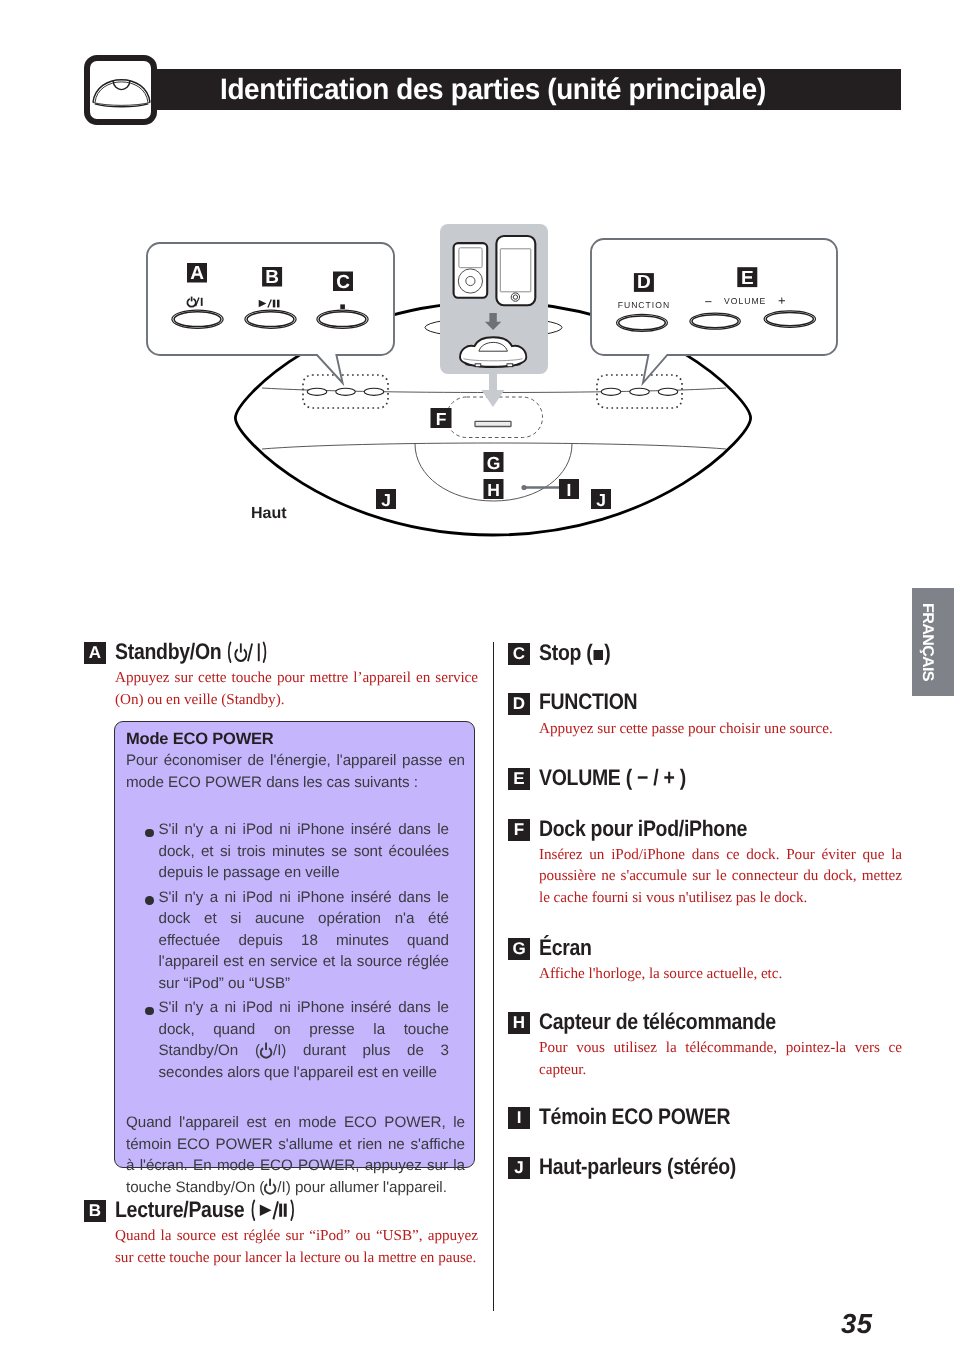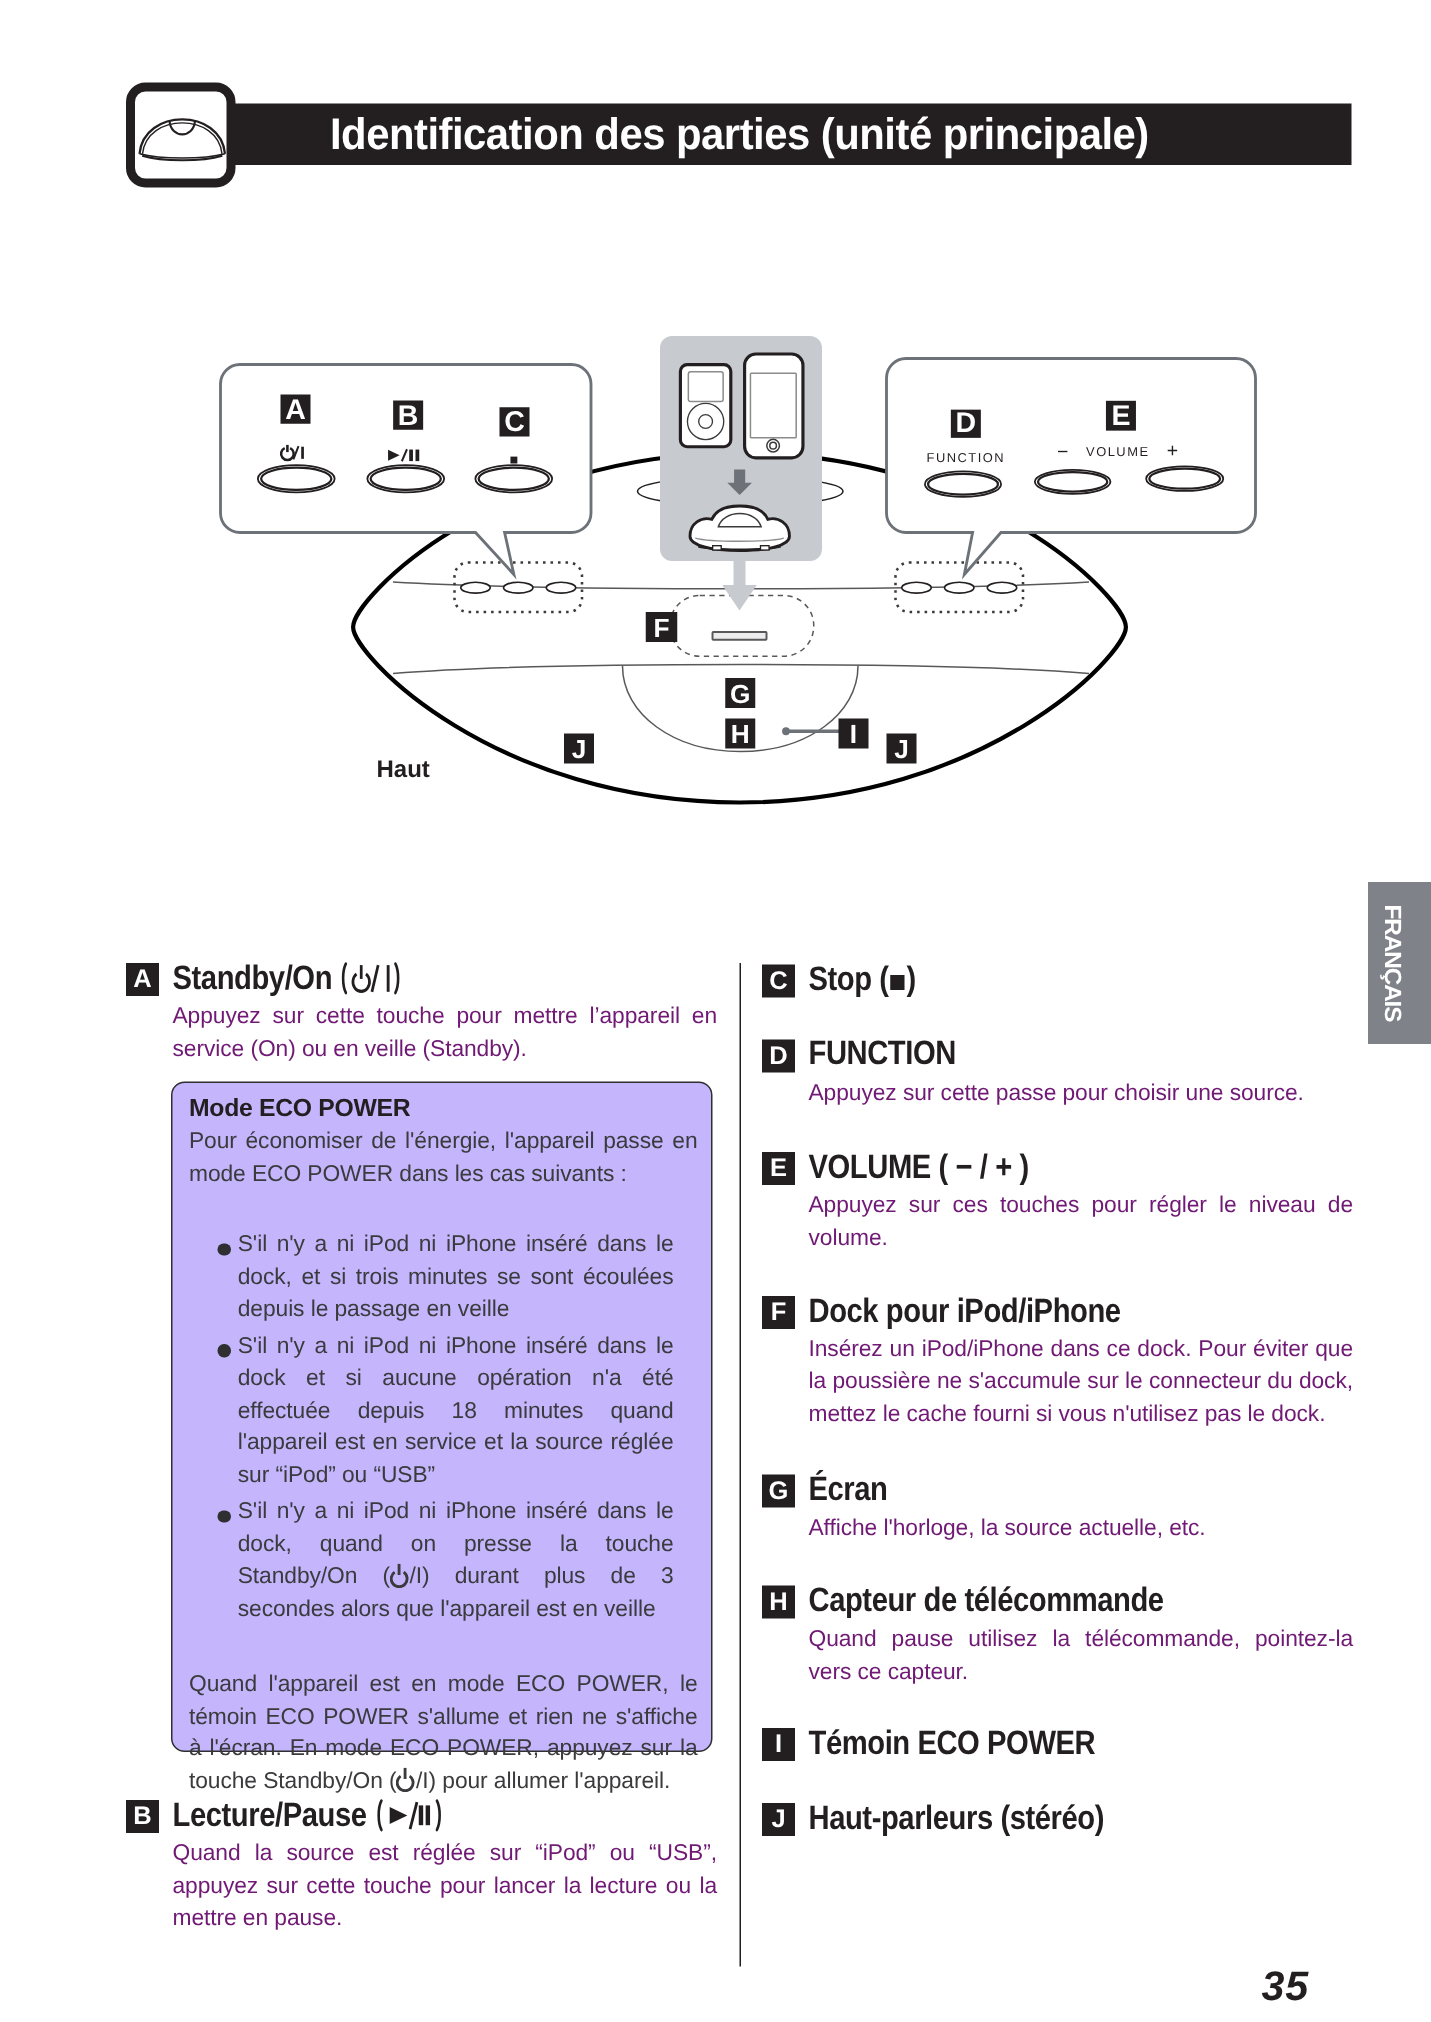--- a/index.html
+++ b/index.html
@@ -31,22 +31,22 @@
 
   
   .col{position:absolute;}
   .item{position:relative;margin-bottom:0;}
   .itemhead{position:relative;height:23px;margin-bottom:2px;}
   .badge{position:absolute;left:0;top:0;width:22px;height:22px;background:#231f20;color:#fff;
       font-size:17px;font-weight:bold;text-align:center;line-height:22.5px;}
   .itemtitle{position:absolute;left:31px;top:-2.4px;font-size:22.5px;font-weight:bold;color:#231f20;
       letter-spacing:-0.33px;white-space:nowrap;line-height:23px;
       transform:scaleX(0.865);transform-origin:left center;}
-  .body{margin:0 0 0 31px;font-size:15.2px;line-height:21.5px;color:#701a75;text-align:justify;
-      letter-spacing:-0.05px;}
+  .body{margin:0 0 0 31px;font-size:15.2px;line-height:21.5px;color:#b91c1c;text-align:justify;
+      letter-spacing:-0.05px;font-family:Liberation Serif, serif;}
   
   .sq{display:inline-block;width:10.8px;height:10.5px;background:#231f20;vertical-align:-0.5px;margin:0 1.5px;}
   .pwrgrp{display:inline-block;width:46px;height:24px;vertical-align:-5.2px;}
   .pwrS{display:inline-block;width:13px;height:19px;vertical-align:-4.5px;}
   .ppgrp{display:inline-block;width:52px;height:24px;vertical-align:-5.2px;}
 
   
   #eco-box{position:absolute;left:114px;top:705px;width:361px;height:447px;
       background:#c4b5fd;border:1.5px solid #2f2f31;border-radius:9px;box-sizing:border-box;
       padding:0;}
@@ -308,21 +308,20 @@
         <span class="itemtitle">FUNCTION</span>
         </div>
       <p class="body">Appuyez sur cette passe pour choisir une source.</p>
     </div>
 
     <div class="item" style="margin-bottom:27.6px">
       <div class="itemhead">
           <span class="badge">E</span>
         <span class="itemtitle">VOLUME ( − / + )</span>
         </div>
-      <p class="body">Appuyez sur ces touches pour régler le niveau de volume.</p>
     </div>
 
     <div class="item" style="margin-bottom:30px">
       <div class="itemhead">
           <span class="badge">F</span>
         <span class="itemtitle">Dock pour iPod/iPhone</span>
         </div>
       <p class="body">Insérez un iPod/iPhone dans ce dock. Pour éviter que la poussière ne s'accumule sur le connecteur du dock, mettez le cache fourni si vous n'utilisez pas le dock.</p>
     </div>
 
@@ -332,21 +331,21 @@
         <span class="itemtitle">Écran</span>
         </div>
       <p class="body">Affiche l'horloge, la source actuelle, etc.</p>
     </div>
 
     <div class="item" style="margin-bottom:26.7px">
       <div class="itemhead">
           <span class="badge">H</span>
         <span class="itemtitle">Capteur de télécommande</span>
         </div>
-      <p class="body">Quand pause utilisez la télécommande, pointez-la vers ce capteur.</p>
+      <p class="body">Pour vous utilisez la télécommande, pointez-la vers ce capteur.</p>
     </div>
 
     <div class="item" style="margin-bottom:27.2px">
       <div class="itemhead">
           <span class="badge">I</span>
         <span class="itemtitle">Témoin ECO POWER</span>
         </div>
     </div>
 
     <div class="item">

